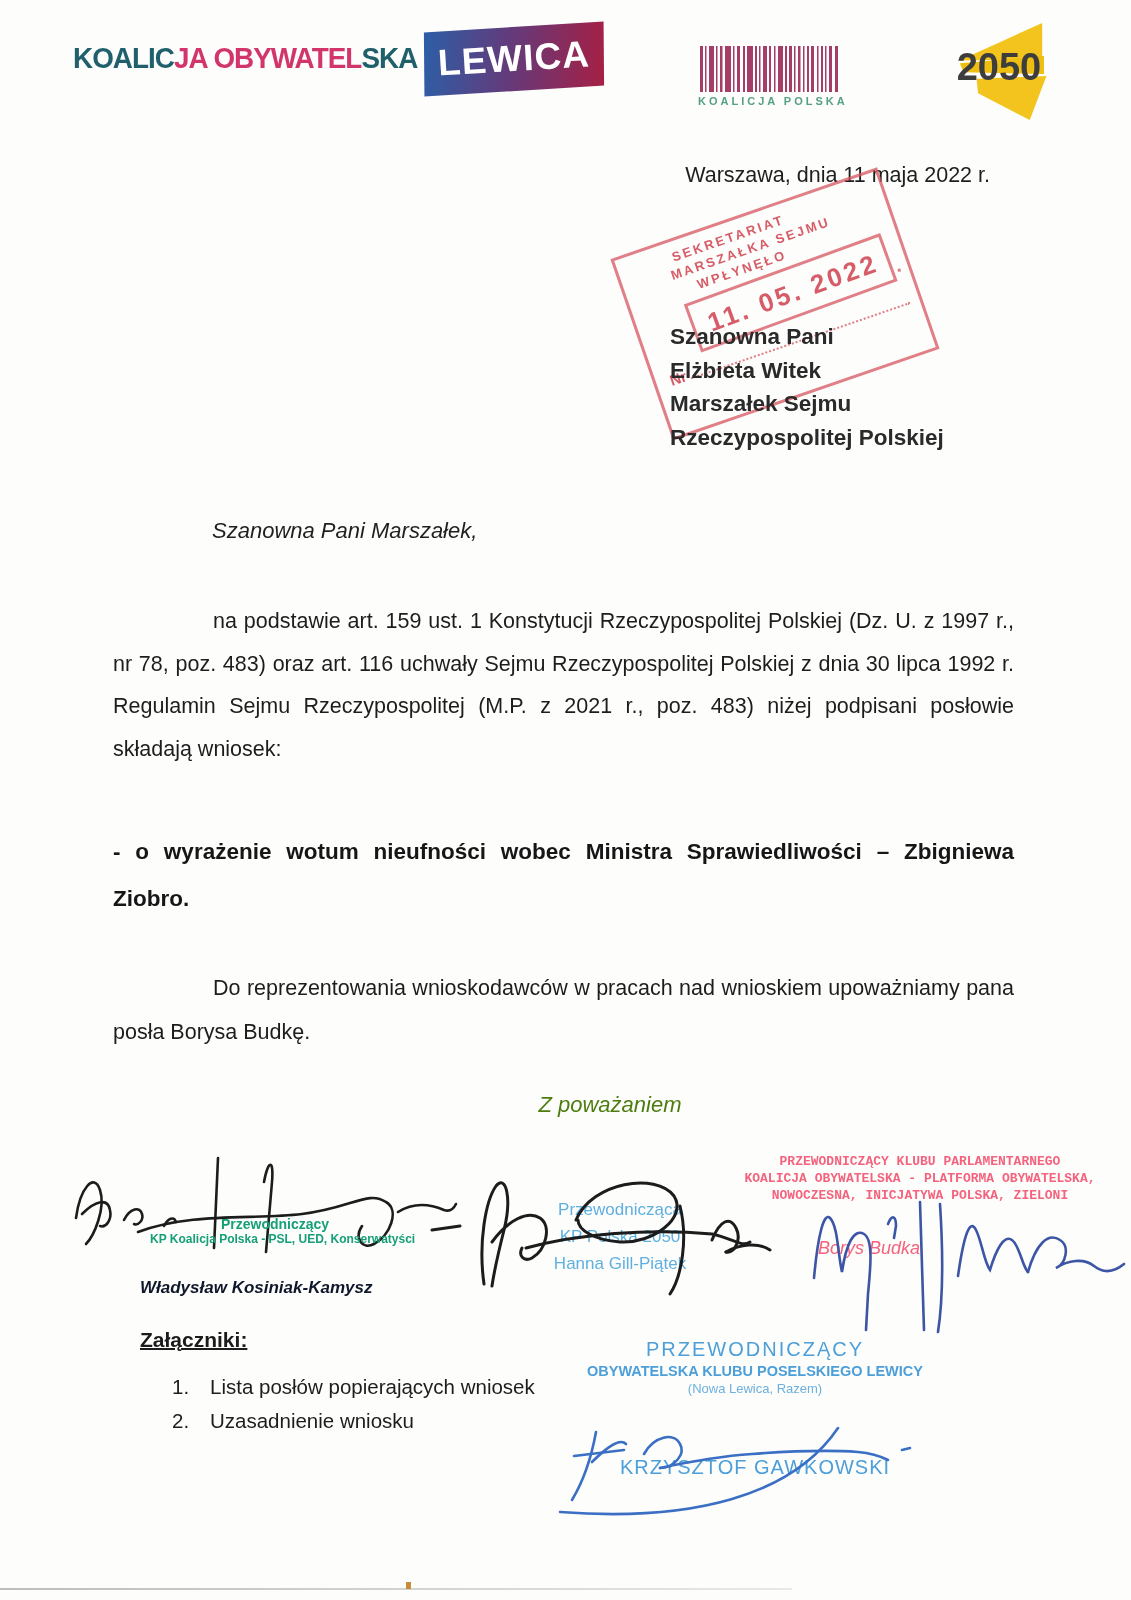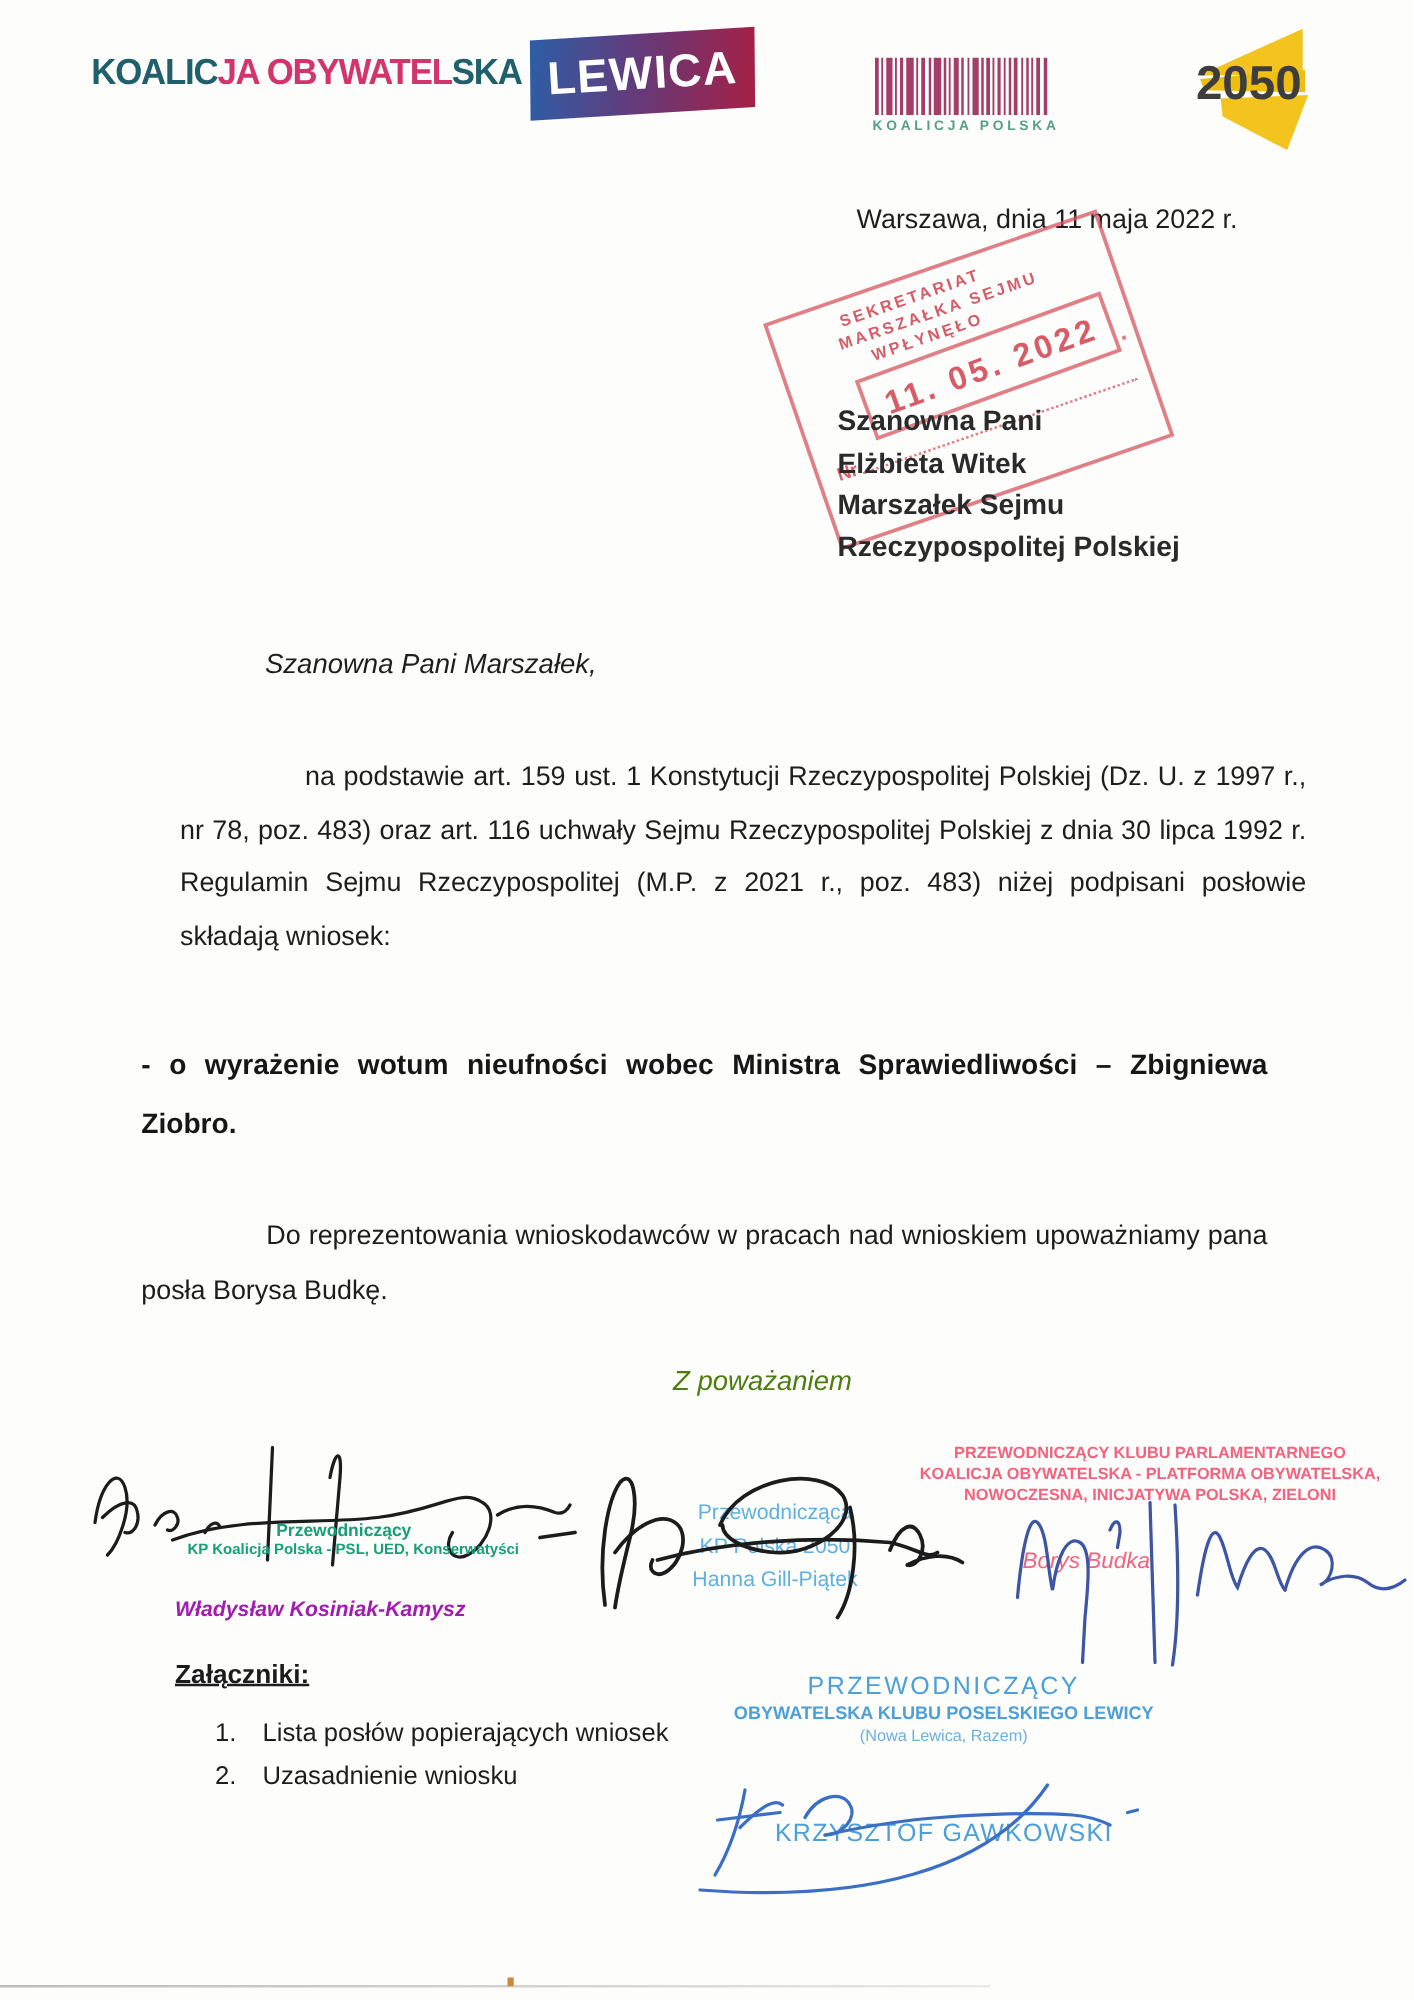--- a/index.html
+++ b/index.html
@@ -60,42 +60,42 @@
                        margin-left:3px; margin-bottom:3px; height:0; }
 
   
   .recipient { position:absolute; left:670px; top:320px; z-index:2; font-weight:700;
                font-size:22.5px; line-height:33.5px; color:#2a2a2a; }
 
   
   .salutation { position:absolute; left:212px; top:518px; font-style:italic;
                 font-size:22px; color:#1f1f1f; }
   .para1 { position:absolute; left:113px; top:600px; width:901px; font-size:21.5px;
-           line-height:42.5px; text-align:justify; text-indent:100px; color:#1d1d1d;margin-left:31px; }
+           line-height:42.5px; text-align:justify; text-indent:100px; color:#1d1d1d; }
   .motion { position:absolute; left:113px; top:828px; width:901px; font-size:22.5px;
             font-weight:700; line-height:47px; text-align:justify; color:#161616; }
   .para2 { position:absolute; left:113px; top:966px; width:901px; font-size:21.5px;
            line-height:44px; text-align:justify; text-indent:100px; color:#1d1d1d; }
   .closing { position:absolute; left:160px; top:1092px; width:900px; text-align:center;
              font-style:italic; font-size:22px; color:#4d7c0f; }
 
   
   .sig-svg { position:absolute; pointer-events:none; }
   .green-role { position:absolute; left:150px; top:1216px; width:250px; text-align:center;
                 color:#17a078; font-weight:700; z-index:1; }
   .green-role .r1 { font-size:14px; }
   .green-role .r2 { font-size:12px; white-space:nowrap; }
-  .green-name { position:absolute; left:140px; top:1278px; color:#a21caf; font-weight:700;
+  .green-name { position:absolute; left:140px; top:1278px; color:#0f172a; font-weight:700;
                 font-style:italic; font-size:17px; white-space:nowrap; }
 
   .blue-role { position:absolute; left:505px; top:1196px; width:230px; text-align:center;
                color:#5fb0e0; font-size:17px; line-height:27px; }
 
   .pink-role { position:absolute; left:715px; top:1153px; width:410px; text-align:center;
-               color:#f4627e; font-weight:700; font-size:13px; line-height:17px; }
+               color:#f4627e; font-weight:700; font-size:13px; line-height:17px;font-family:Liberation Mono, monospace; }
   .pink-name { position:absolute; left:818px; top:1238px; color:#f4627e; font-style:italic;
                font-size:18px; }
 
   
   .attach-title { position:absolute; left:140px; top:1328px; font-size:21px; font-weight:700;
                   text-decoration:underline; text-decoration-thickness:2px; color:#1b1b1b; }
   .attach-list { position:absolute; left:172px; top:1370px; font-size:20.5px;
                  line-height:34px; color:#1d1d1d; }
   .attach-item { display:flex; }
   .attach-item .num { width:38px; }

